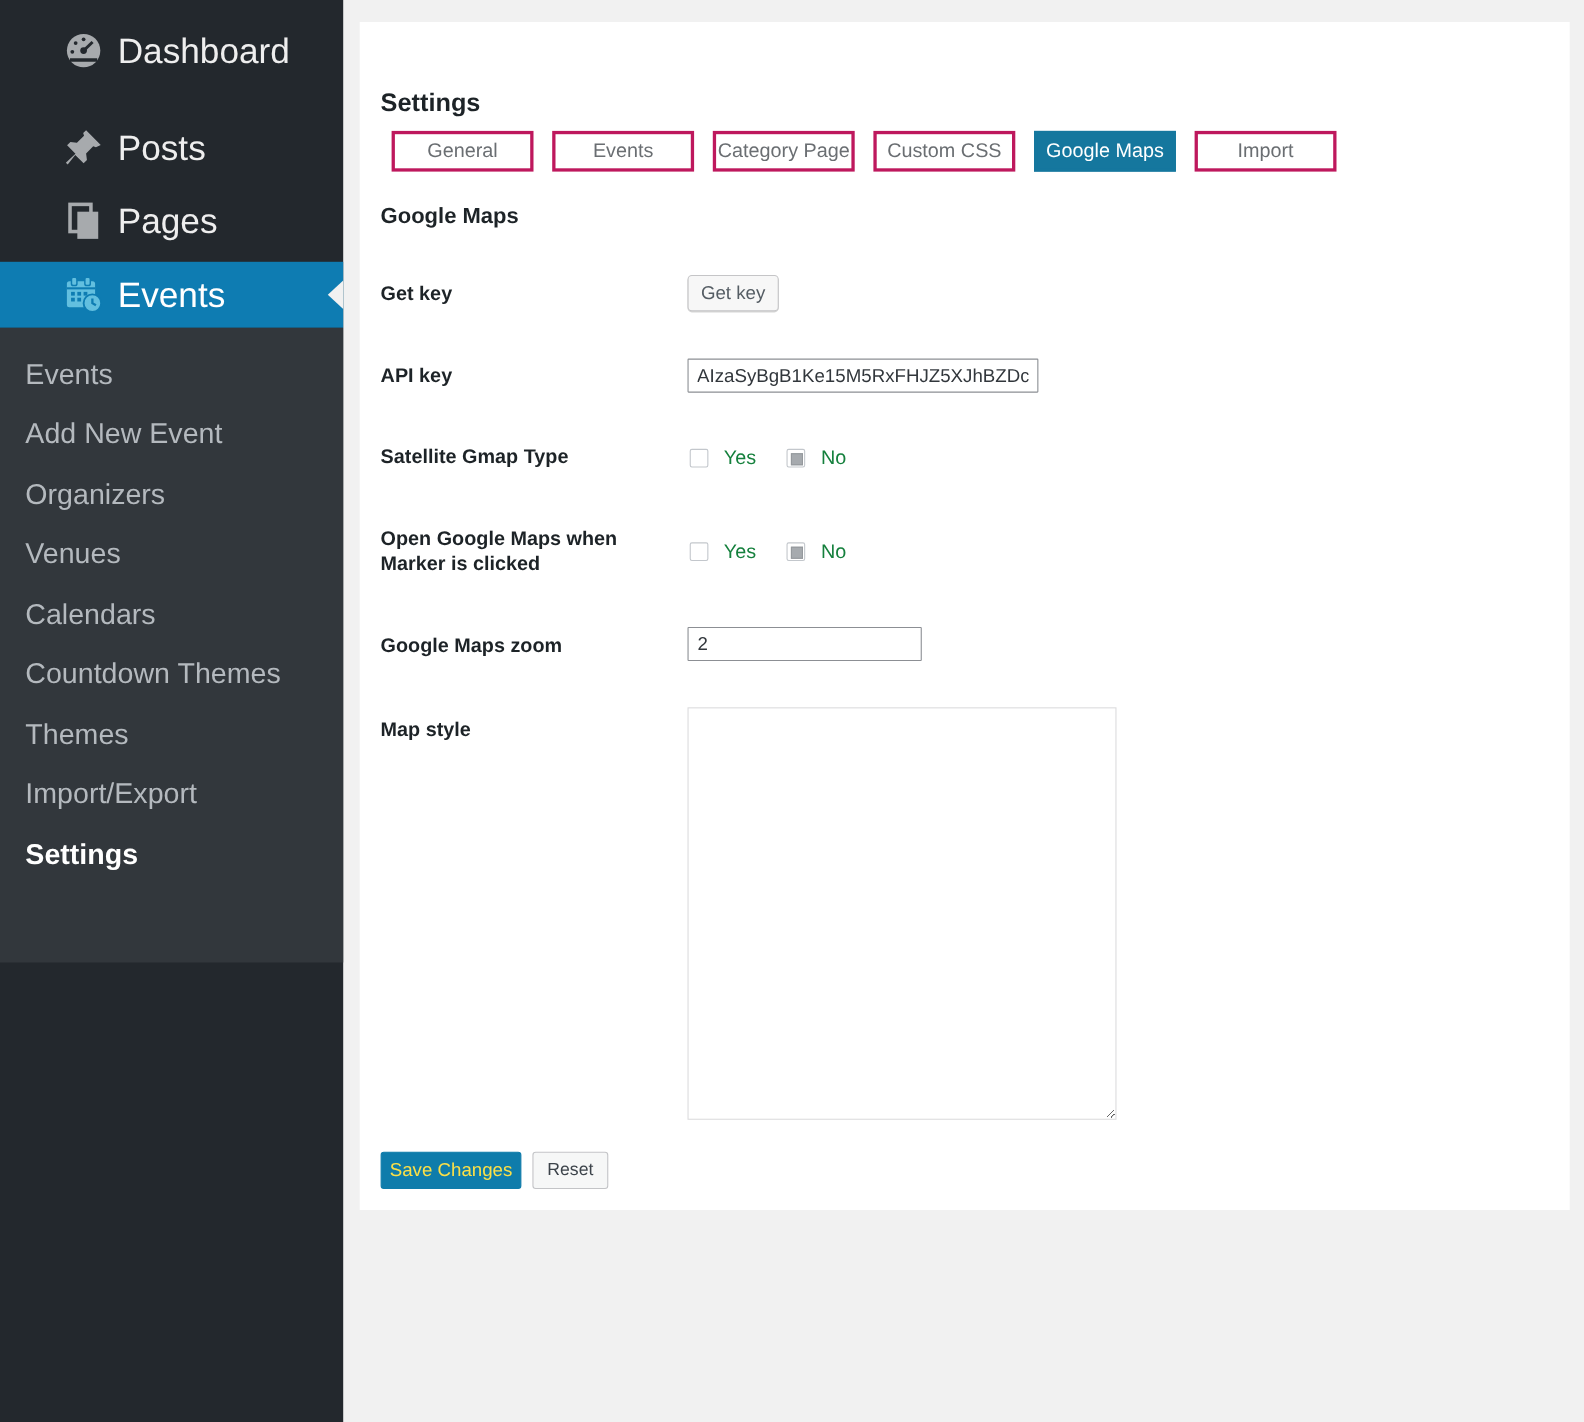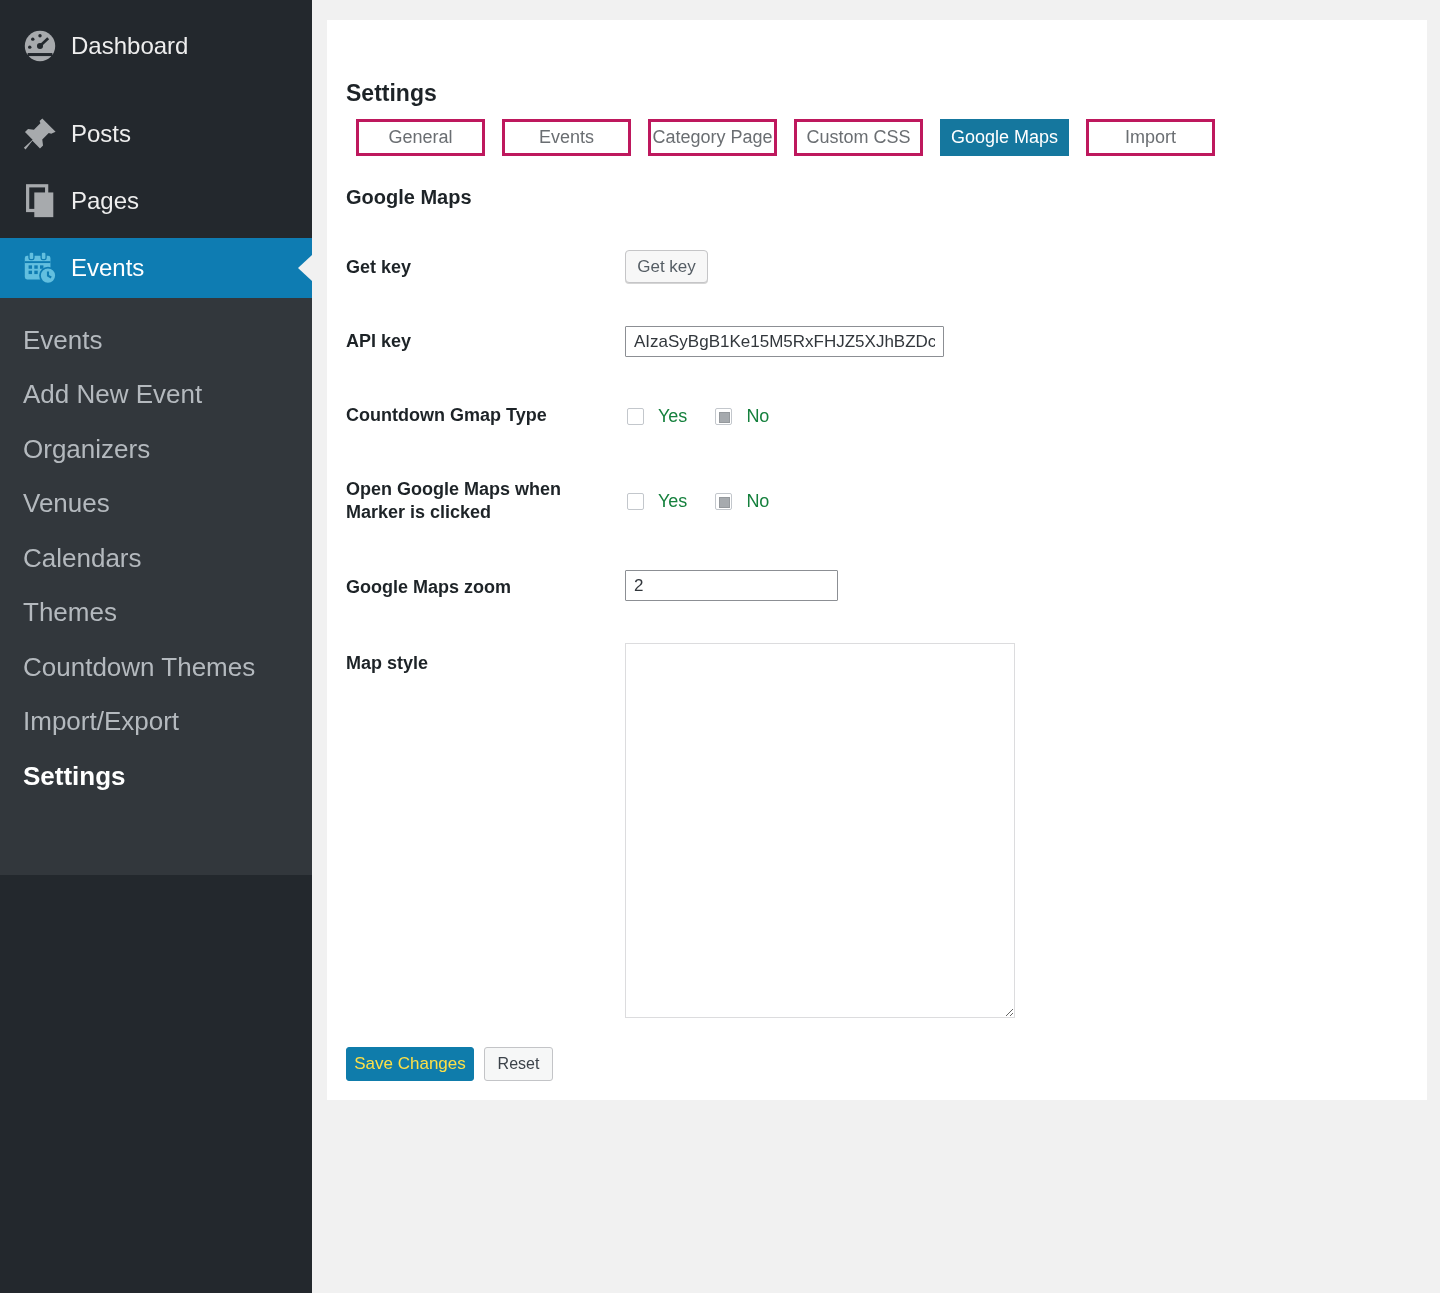--- a/index.html
+++ b/index.html
@@ -13,22 +13,23 @@
   }
 
   
   .sidebar {
     position:absolute; left:0; top:0; width:312px; height:1293px;
     background:#23282d;
   }
   .menu-item {
     position:absolute; left:0; width:312px; height:56px;
     display:flex; align-items:center;
-    color:#eeeeee; font-size:24px;
+    color:#eeeeee; font-size:32px;
     cursor:pointer;
+    padding-left:36px;
   }
   .menu-item .mi-icon { width:38px; height:38px; margin-left:21px; flex:0 0 38px; }
   .menu-item .mi-label { margin-left:12px; }
   .menu-item.active {
     background:#0e7cb2; color:#ffffff; height:60px;
   }
   .menu-item.active .active-arrow {
     position:absolute; right:0; top:50%; transform:translateY(-50%);
     width:0; height:0;
     border-top:13px solid transparent;
@@ -183,22 +184,22 @@
     <span class="mi-label">Events</span>
     <span class="active-arrow"></span>
   </div>
 
   <div class="submenu">
     <div class="submenu-item">Events</div>
     <div class="submenu-item">Add New Event</div>
     <div class="submenu-item">Organizers</div>
     <div class="submenu-item">Venues</div>
     <div class="submenu-item">Calendars</div>
+    <div class="submenu-item">Countdown Themes</div>
     <div class="submenu-item">Themes</div>
-    <div class="submenu-item">Countdown Themes</div>
     <div class="submenu-item">Import/Export</div>
     <div class="submenu-item current">Settings</div>
   </div>
 </div>
 
 <div class="panel">
 
   <h1 class="page-title">Settings</h1>
 
   <div class="tabs">
@@ -211,21 +212,21 @@
   </div>
 
   <h2 class="section-title">Google Maps</h2>
 
   <div class="field-label" style="top:236px;">Get key</div>
   <button class="btn-secondary getkey-btn">Get key</button>
 
   <div class="field-label" style="top:310px;">API key</div>
   <input class="text-input api-input" type="text" value="AIzaSyBgB1Ke15M5RxFHJZ5XJhBZDcyG" style="">
 
-  <div class="field-label" style="top:384px;">Countdown Gmap Type</div>
+  <div class="field-label" style="top:384px;">Satellite Gmap Type</div>
   <div class="check-row" style="top:386px;">
     <span class="checkbox"></span>
     <span class="check-label">Yes</span>
     <span class="gap28"></span>
     <span class="checkbox checked"></span>
     <span class="check-label">No</span>
   </div>
 
   <div class="field-label" style="top:458px; width:225px;">Open Google Maps when Marker is clicked</div>
   <div class="check-row" style="top:471px;">

